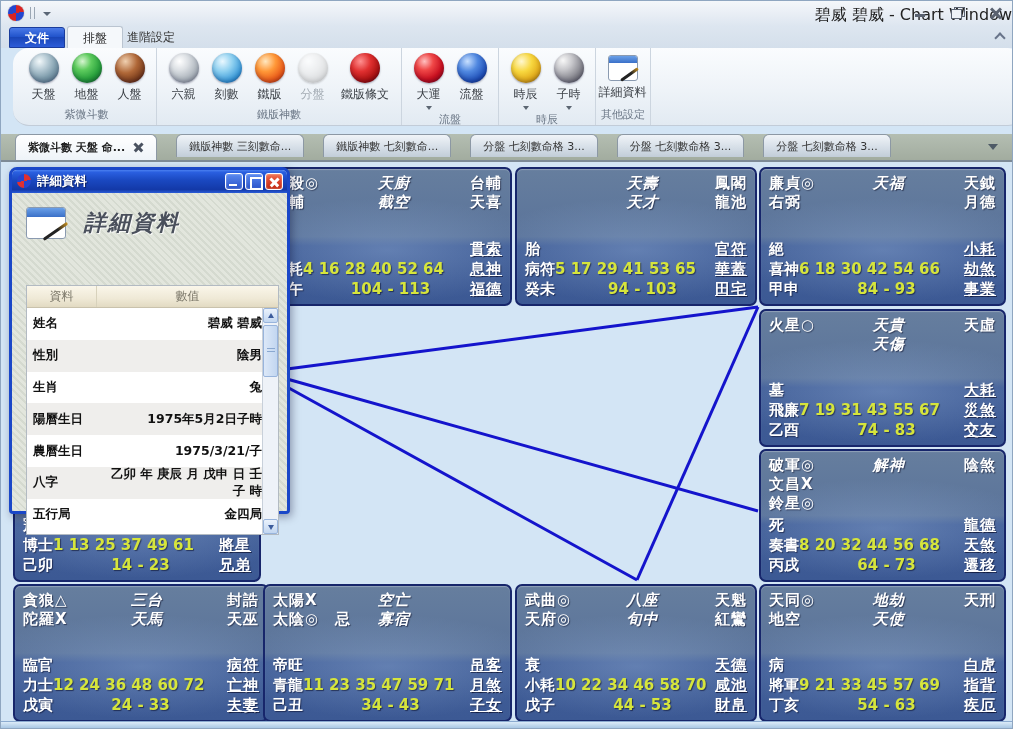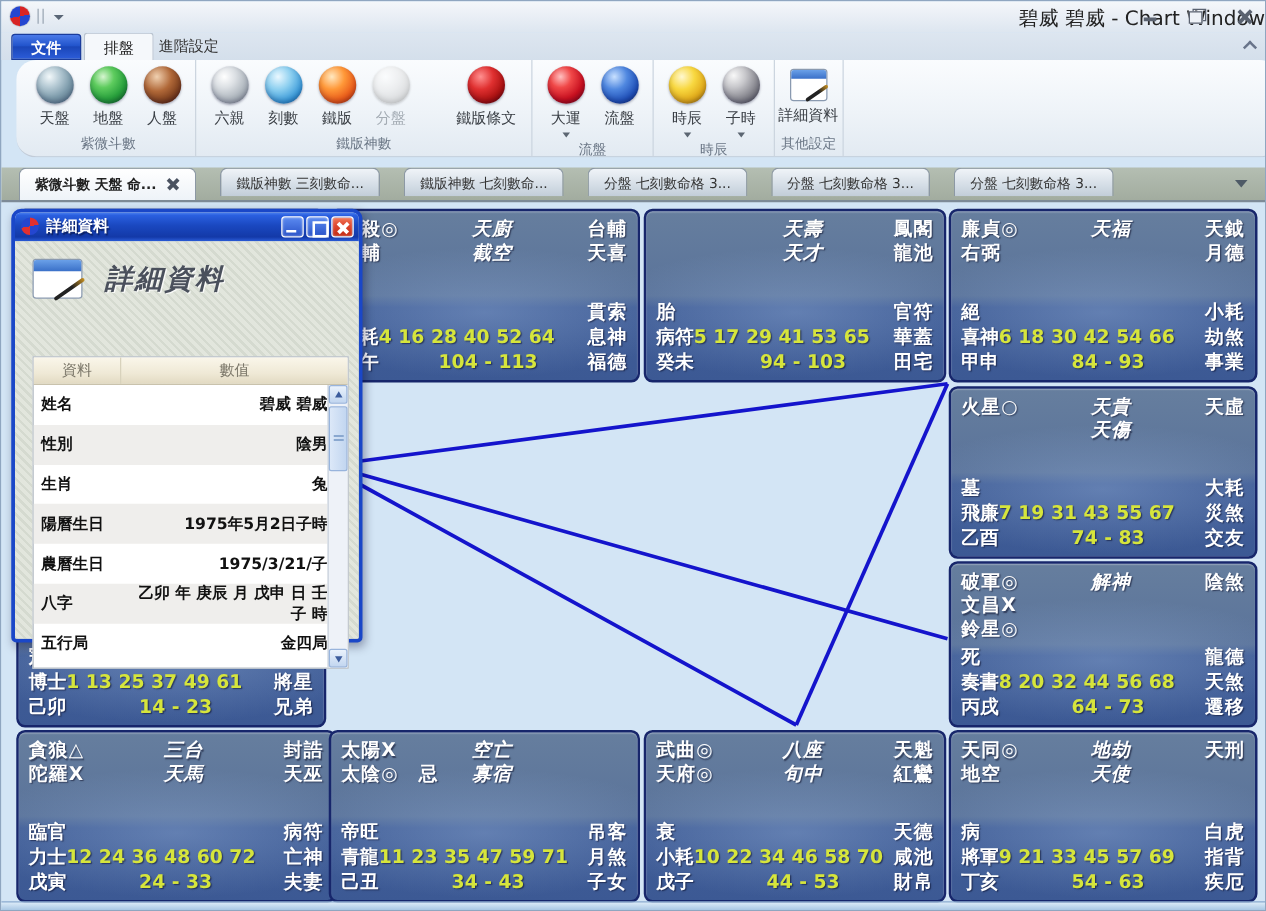--- a/index.html
+++ b/index.html
@@ -39,21 +39,21 @@
   .collapse-chevron { position:absolute; right:8px; top:8px; width:8px; height:8px;
     border-top:2px solid #68748a; border-right:2px solid #68748a; transform:rotate(-45deg); }
 
   
   .ribbon { position:absolute; left:12px; top:47px; width:100%; height:78px;
     background:linear-gradient(180deg,#fafcfe 0%,#eef3f8 55%,#e2eaf2 100%); border-bottom:1px solid #c2ccd8;border-radius:16px; }
   #ribbon-groups { display:flex; height:100%; padding-left:4px; }
   .rgroup { display:flex; flex-direction:column; border-right:1px solid #ccd5df; padding:2px 5px 0 5px; }
   .rbtns { display:flex; flex:1; align-items:flex-start; }
   .rbtn { display:flex; flex-direction:column; align-items:center; width:43px; padding-top:3px; cursor:default; }
-  .rbtn.wide { width:62px;margin-left:24px; }
+  .rbtn.wide { width:62px; }
   .sphere { width:30px; height:30px; border-radius:50%; box-shadow:0 1px 2px rgba(0,0,40,.35), inset 0 -2px 4px rgba(0,0,40,.25); }
   .rbl { font-size:12px; color:#3a3f45; margin-top:3px; white-space:nowrap; }
   .rbtn.disabled .rbl { color:#a4acb4; }
   .rbtn.disabled .sphere { opacity:.55; filter:grayscale(1); }
   .darrow { margin-top:3px; width:0; height:0; border-left:3px solid transparent; border-right:3px solid transparent; border-top:4px solid #5c6672; }
   .rglabel { text-align:center; font-size:11px; color:#6a7685; padding:2px 0 3px 0; }
   .sphere-steel  { background:radial-gradient(circle at 35% 28%, #f2f8fa 0%, #b8ccd6 28%, #7e9cac 58%, #46657a 100%); }
   .sphere-green  { background:radial-gradient(circle at 35% 28%, #d6f5d0 0%, #5ecc5e 30%, #28a03c 62%, #0c5a20 100%); }
   .sphere-brown  { background:radial-gradient(circle at 35% 28%, #f0d0b0 0%, #b06838 40%, #6a3014 78%, #3a1808 100%); }
   .sphere-silver { background:radial-gradient(circle at 35% 28%, #ffffff 0%, #dce0e4 30%, #aab2ba 65%, #788088 100%); }
@@ -106,21 +106,21 @@
   .r4c3{left:514px; top:422px; width:242px; height:138px;}
   .r4c4{left:758px; top:422px; width:247px; height:138px;}
   .cell div { text-shadow:1px 1px 1px rgba(0,0,25,.5); }
   .starsc { position:absolute; left:8px; top:5px; font-size:15px; line-height:19px; letter-spacing:1px; }
   .midc   { position:absolute; left:46%; top:5px; font-size:15px; line-height:19px; letter-spacing:1px;font-style:italic; }
   .rc     { position:absolute; right:8px; top:5px; font-size:15px; line-height:19px; letter-spacing:1px; text-align:right; }
   .bl     { position:absolute; left:8px; bottom:5px; font-size:15px; line-height:20px; }
   .num    { color:#d6e53c; }
   .branchline { display:flex; width:205px; }
   .branchline .range { flex:1; text-align:center; }
-  .br     { position:absolute; right:8px; bottom:5px; font-size:15px; line-height:20px; text-align:right; letter-spacing:1px; }
+  .br     { position:absolute; right:8px; bottom:5px; font-size:15px; line-height:20px; text-align:right; letter-spacing:1px;text-decoration:underline; }
   #aspect-lines { position:absolute; left:0; top:0; pointer-events:none; }
 
   
   .dialog { position:absolute; left:8px; top:166px; width:281px; height:347px;
     border:3px solid #1a47c8; border-radius:8px 8px 4px 4px; background:#dfe3d9; box-shadow:2px 3px 8px rgba(0,0,40,.35); }
   .dlg-titlebar { position:relative; height:23px; border-radius:5px 5px 0 0;
     background:linear-gradient(180deg,#4a80f0 0%,#2a5fe0 10%,#1a48c0 45%,#1339a8 85%,#2a5cd8 100%); }
   .dlg-icon { position:absolute; left:5px; top:4px; width:14px; height:14px; border-radius:50%;
     background:conic-gradient(#e03030 0 22%, #2446d0 22% 50%, #e03030 50% 72%, #2446d0 72%); }
   .dlg-title { position:absolute; left:25px; top:3px; color:#fff; font-size:12.5px; font-weight:bold; text-shadow:1px 1px 1px #0a1e60; }

